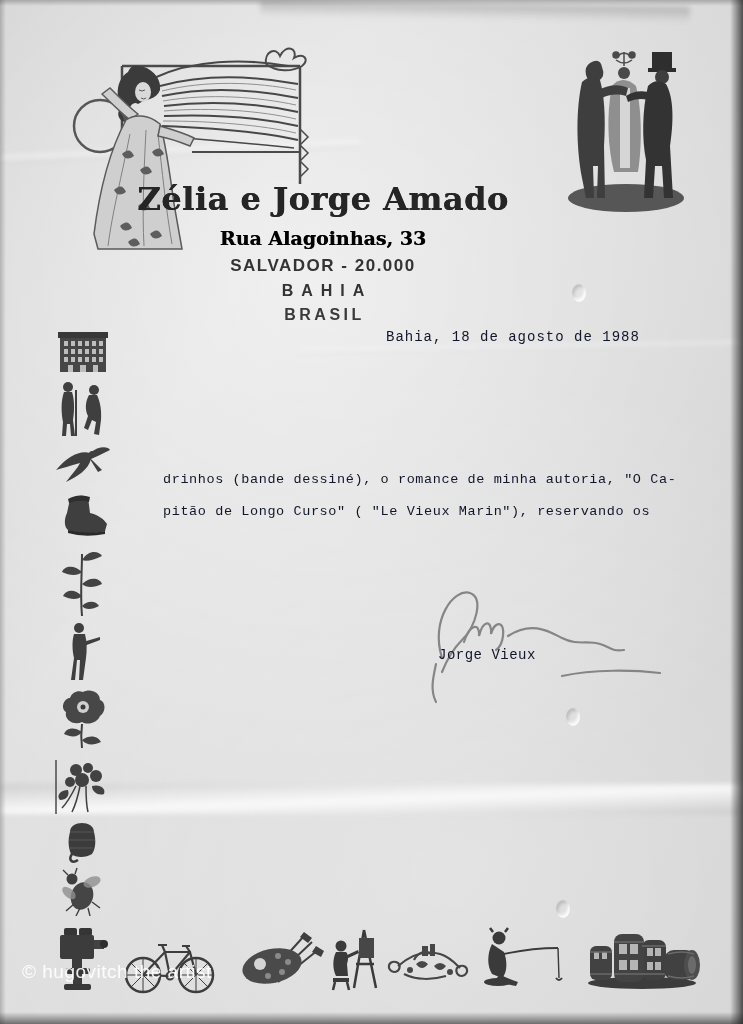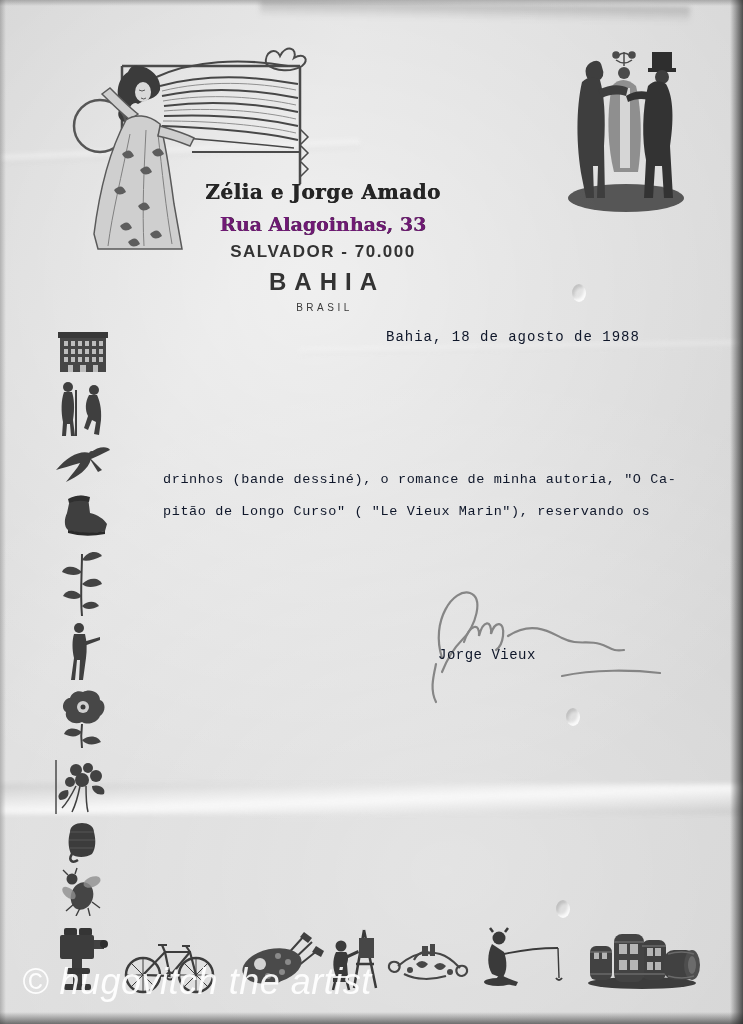--- a/index.html
+++ b/index.html
@@ -32,42 +32,42 @@
     background:linear-gradient(to bottom, rgba(55,55,55,.3), rgba(55,55,55,0));}
   .edge-left{position:absolute;left:0;top:0;width:6px;height:1024px;
     background:linear-gradient(to right, rgba(60,60,60,.28), rgba(60,60,60,0));}
   .emboss{position:absolute;width:14px;height:18px;border-radius:50%;
     box-shadow:inset -2px -3px 3px rgba(255,255,255,.85), inset 2px 3px 3px rgba(0,0,0,.14);}
 
   .letterhead-text{
     position:absolute;left:133px;top:180px;width:380px;text-align:center;color:#2e2e2e;
   }
   .lh-title{
-    font-family:"DejaVu Serif", serif;font-weight:bold;font-size:20px;letter-spacing:.5px;
+    font-family:"DejaVu Serif", serif;font-weight:bold;font-size:32px;letter-spacing:.5px;
     color:#252525;text-shadow:.4px 0 0 #252525;text-align:center;
   }
   .lh-address{
     font-family:"DejaVu Serif", serif;font-weight:bold;font-size:19px;margin-top:9px;
-    color:#701a75;text-shadow:.3px 0 0 #2b2b2b;
+    color:#000000;text-shadow:.3px 0 0 #2b2b2b;
   }
   .lh-city{font-weight:bold;font-size:17px;letter-spacing:1.5px;margin-top:7px;color:#333;}
-  .lh-state{font-weight:bold;font-size:24px;letter-spacing:8px;margin-top:6px;padding-left:8px;color:#333;}
-  .lh-country{font-weight:normal;font-size:10px;letter-spacing:3.5px;margin-top:6px;padding-left:3px;color:#3a3a3a;}
+  .lh-state{font-weight:bold;font-size:16px;letter-spacing:8px;margin-top:6px;padding-left:8px;color:#333;}
+  .lh-country{font-weight:bold;font-size:16px;letter-spacing:3.5px;margin-top:6px;padding-left:3px;color:#3a3a3a;}
 
   .typewriter{font-family:"Liberation Mono", monospace;color:#0f172a;}
   .date-line{position:absolute;left:386px;top:329px;font-size:14px;letter-spacing:1px;}
   .body-text{position:absolute;left:163px;top:464px;width:520px;font-size:13.5px;letter-spacing:.6px;line-height:32px;}
   .sig-name{position:absolute;left:438px;top:647px;font-size:14px;letter-spacing:.5px;}
   .signature{position:absolute;left:412px;top:578px;}
 
   .deco{position:absolute;}
   .deco svg{display:block;}
   .watermark{
-    position:absolute;left:22px;top:961px;font-size:36px;font-weight:400;
-    color:rgba(255,255,255,.92);letter-spacing:.5px;font-style:italic;
+    position:absolute;left:22px;top:961px;font-size:19px;font-weight:400;
+    color:rgba(255,255,255,.92);letter-spacing:.5px;
   }
 </style>
 </head>
 <body>
 
 <div class="paper"></div>
 
 <div class="crease top-dark"></div>
 <div class="crease top-line"></div>
 <div class="crease mid-line"></div>
@@ -144,21 +144,21 @@
   <rect x="88" y="22" width="28" height="4" fill="#2e2e2e"></rect>
   <circle cx="102" cy="31" r="7" fill="#3e3e3e"></circle>
   <path d="M88,40 C82,64 82,94 86,114 L84,152 L93,152 L95,120 L102,120 L104,152 L113,152 L110,100 C115,68 112,48 106,38 C100,34 93,34 88,40 Z" fill="#333"></path>
   <path d="M88,46 C80,44 72,46 66,50 L68,56 C74,53 82,52 88,54 Z" fill="#333"></path>
 </svg>
 </div>
 
 <div class="letterhead-text">
   <div class="lh-title">Zélia e Jorge Amado</div>
   <div class="lh-address">Rua Alagoinhas, 33</div>
-  <div class="lh-city">SALVADOR - 70.000</div>
+  <div class="lh-city">SALVADOR - 20.000</div>
   <div class="lh-state">BAHIA</div>
   <div class="lh-country">BRASIL</div>
 </div>
 
 <div class="typewriter date-line">Bahia, 18 de agosto de 1988</div>
 
 <div class="typewriter body-text">
   <div>drinhos (bande dessiné), o romance de minha autoria, "O Ca-</div>
   <div>pitão de Longo Curso" ( "Le Vieux Marin"), reservando os</div>
 </div>

